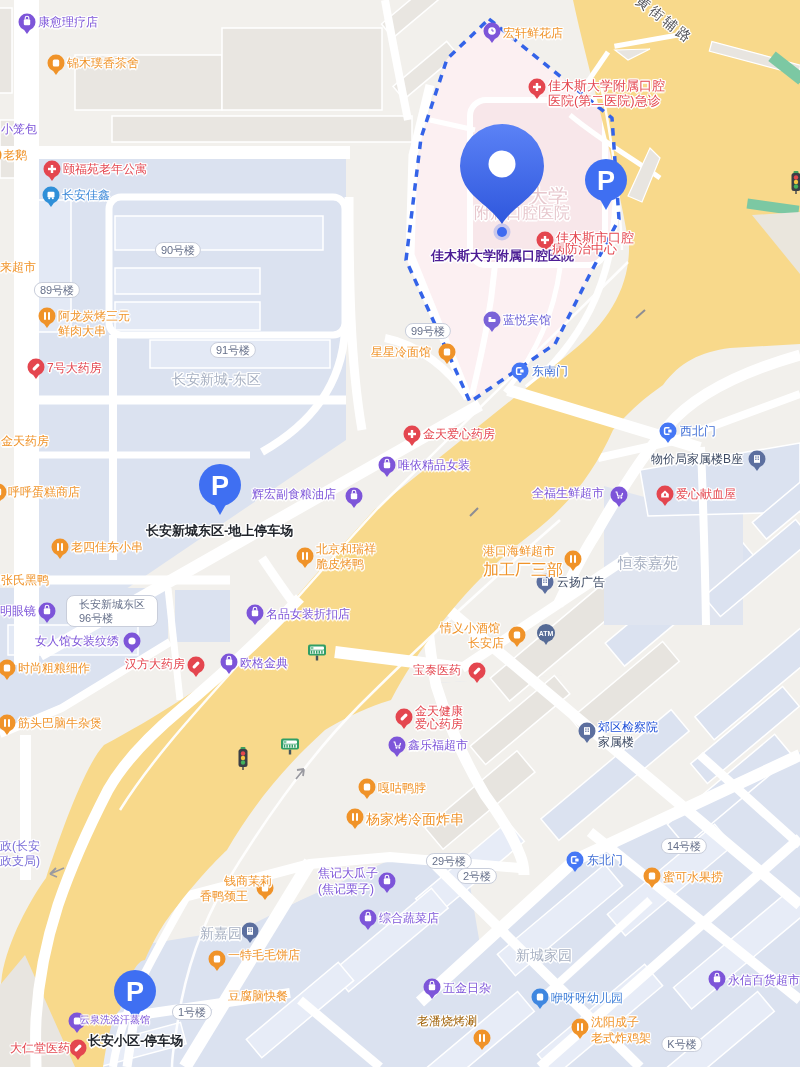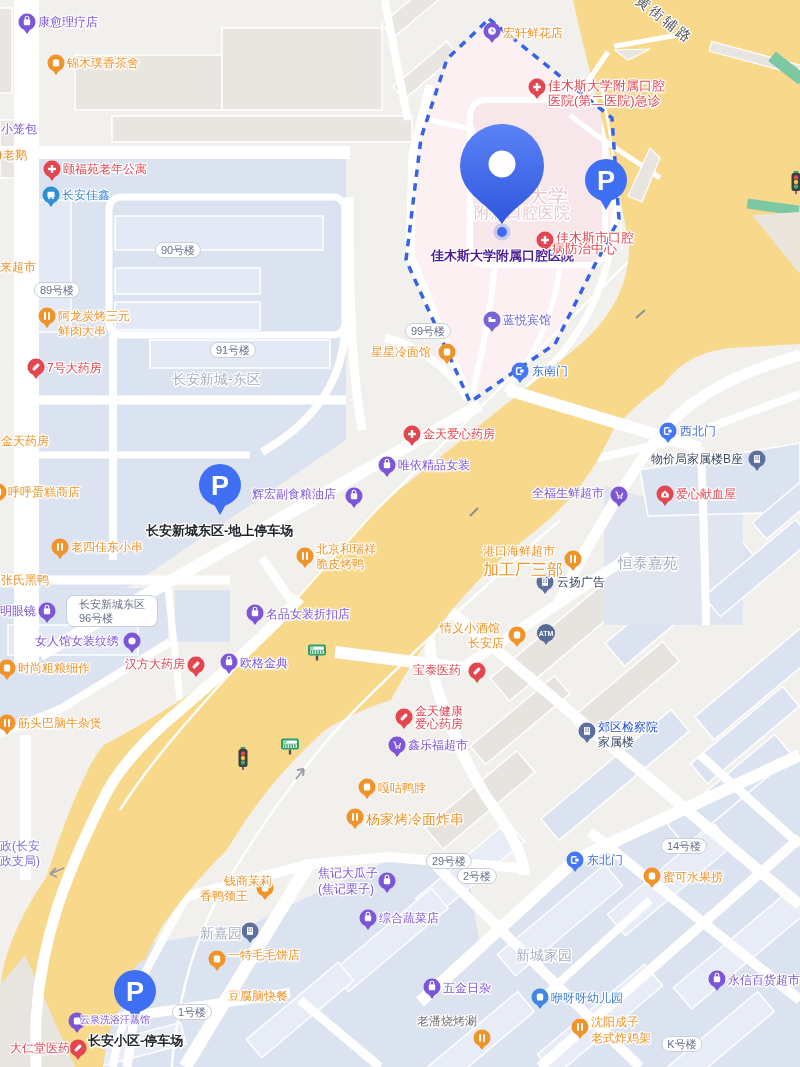--- a/index.html
+++ b/index.html
@@ -510,21 +510,21 @@
     <div class="t" style="left:663px;top:869.8px;color:#f09329;font-size:12px;">蜜可水果捞</div>
     <div class="pill" style="left:449px;top:861px;">29号楼</div>
     <div class="pill" style="left:477px;top:876px;">2号楼</div>
     <div class="t" style="left:379px;top:910.8px;color:#7d55d9;font-size:12px;">综合蔬菜店</div>
     <div class="t" style="left:516px;top:946.6px;color:#a7b0c2;font-size:14px;">新城家园</div>
     <div class="t" style="left:443px;top:980.8px;color:#7d55d9;font-size:12px;">五金日杂</div>
     <div class="t" style="left:551px;top:990.8px;color:#3f7fd8;font-size:12px;">咿呀呀幼儿园</div>
     <div class="t" style="left:728px;top:972.8px;color:#7d55d9;font-size:12px;">永信百货超市</div>
     <div class="t" style="left:591px;top:1014.8px;color:#f09329;font-size:12px;">沈阳成子</div>
     <div class="t" style="left:591px;top:1030.8px;color:#f09329;font-size:12px;">老式炸鸡架</div>
-    <div class="t" style="left:405px;top:1014px;color:#737373;font-size:12px;padding-left:12px;">老潘烧烤涮</div>
+    <div class="t" style="left:405px;top:1014px;color:#a16207;font-size:12px;padding-left:12px;">老潘烧烤涮</div>
     <div class="pill" style="left:682px;top:1044px;">K号楼</div>
     <div class="t" style="left:80px;top:1013.8px;color:#7d55d9;font-size:10px;">云泉洗浴汗蒸馆</div>
     <div class="t" style="left:88px;top:1033.2px;color:#20242b;font-size:13px;font-weight:bold;">长安小区-停车场</div>
     <div class="pill" style="left:192px;top:1012px;">1号楼</div>
     <div class="t" style="left:200px;top:924.6px;color:#a7b0c2;font-size:14px;">新嘉园</div>
     <div class="t" style="left:228px;top:947.8px;color:#f09329;font-size:12px;">一特毛毛饼店</div>
     <div class="t" style="left:228px;top:963.8px;color:#f09329;font-size:12px;margin-top:25px;">豆腐脑快餐</div>
     <div class="t" style="left:10px;top:1040.8px;color:#e4464f;font-size:12px;">大仁堂医药</div>
     <div class="t" style="left:318px;top:865.8px;color:#7d55d9;font-size:12px;">焦记大瓜子</div>
     <div class="t" style="left:318px;top:881.8px;color:#7d55d9;font-size:12px;">(焦记栗子)</div>

